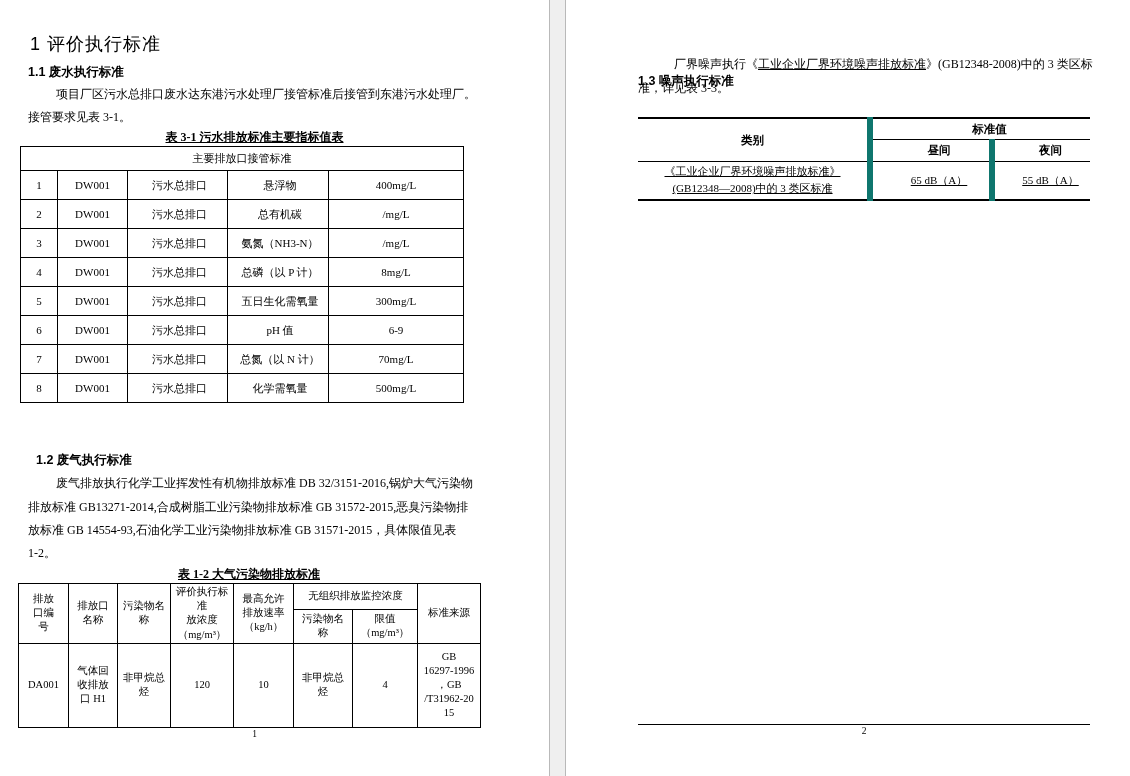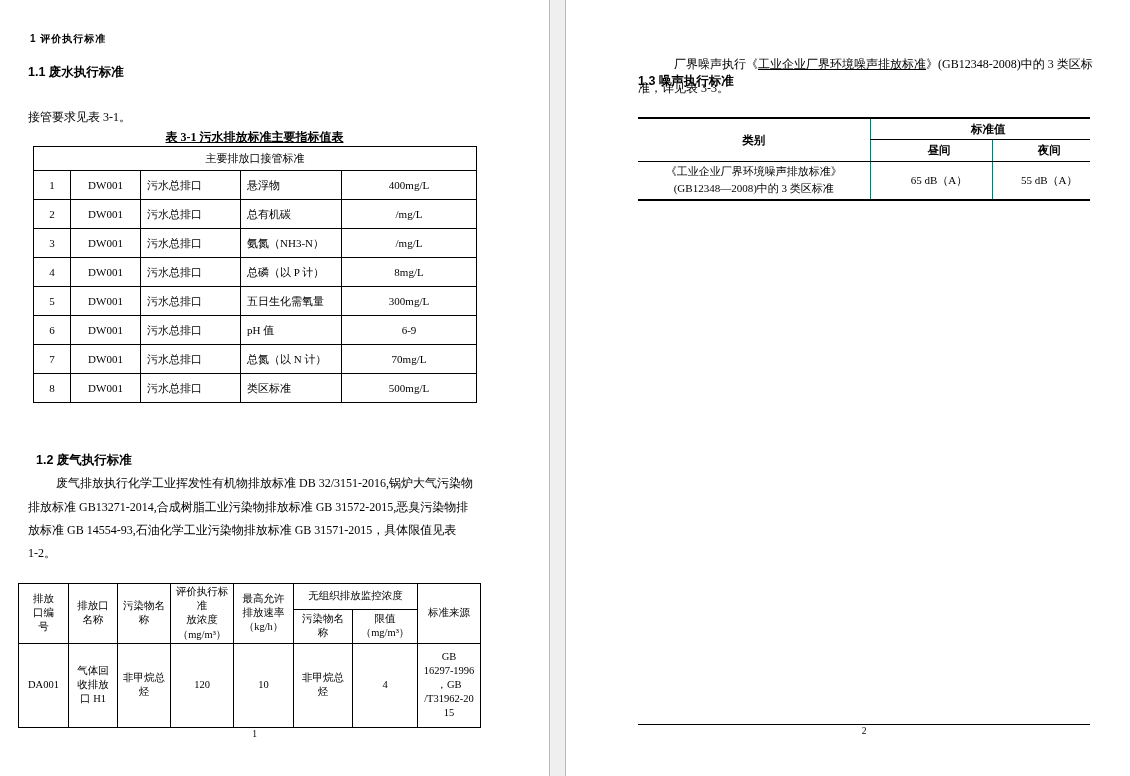--- a/index.html
+++ b/index.html
@@ -11,62 +11,63 @@
   .page{position:absolute;top:0;height:776px;background:#fff;}
   #page-left{left:0;width:549px;}
   #page-right{left:566px;width:564px;}
   .gutter{
     position:absolute;top:0;left:549px;width:15px;height:776px;
     background:#efefef;border-left:1px solid #b9b9b9;border-right:1px solid #b9b9b9;
   }
   .abs{position:absolute;}
   .h1{
     font-family:"Liberation Sans","DejaVu Sans",sans-serif;
-    font-weight:bold;font-size:10px;letter-spacing:1px;
+    font-weight:normal;font-size:18px;letter-spacing:1px;
   }
   .h2{
     font-family:"Liberation Sans","DejaVu Sans",sans-serif;
     font-weight:bold;font-size:12.5px;
   }
   .body-line{font-size:12px;white-space:nowrap;}
   .tbl-title{
     font-weight:bold;font-size:12px;text-align:center;
     text-decoration:underline;
   }
   table{border-collapse:collapse;table-layout:fixed;}
   td{
     font-size:11px;text-align:center;vertical-align:middle;
     white-space:pre-line;padding:1px 2px;overflow:hidden;
   }
   .t31 td{border:1px solid #000;}
-  .t31 .left{text-align:left;padding-left:6px;}
+  .t31 .left{text-align:center;padding-left:6px;}
   .t12 td{border:1px solid #000;font-size:10.5px;line-height:1.35;}
   .t13{border-top:2px solid #000;border-bottom:2px solid #000;}
   .t13 td{border:0;font-size:11px;line-height:1.6;}
   .t13 td.bold{font-weight:bold;font-size:11.5px;}
-  .t13 .bl{border-left:1px solid #0f766e;padding-left:18px;}
+  .t13 .bl{border-left:6px solid #0f766e;padding-left:18px;}
   .t13 .bb{border-bottom:1px solid #000;}
   .footer-line{border-top:1px solid #000;height:0;}
   .page-num{font-size:9.5px;text-align:center;}
   .u{text-decoration:underline;}
 </style>
 </head>
 <body>
 
 <div class="page" id="page-left">
 
   <div class="abs h1" style="left:30px;top:32px;">1  评价执行标准</div>
 
   <div class="abs h2" style="left:28px;top:64px;">1.1 废水执行标准</div>
 
+  <div class="abs body-line" style="left:56px;top:86px;">项目厂区污水总排口废水达东港污水处理厂接管标准后接管到东港污水处理厂。</div>
   <div class="abs body-line" style="left:28px;top:109px;">接管要求见表 3-1。</div>
 
   <div class="abs tbl-title" style="left:33px;top:129px;width:443px;">表 3-1  污水排放标准主要指标值表</div>
 
-  <table class="abs t31" style="left:33px;top:146px;width:443px;">
+  <table class="abs t31" style="left:20px;top:146px;width:443px;">
     <colgroup>
         <col style="width:37px">
         <col style="width:70px">
         <col style="width:100px">
         <col style="width:101px">
         <col style="width:135px">
       </colgroup>
     <tbody>
         <tr style="height:24px;">
       <td colspan="5">主要排放口接管标准</td>
@@ -117,33 +118,34 @@
       <td>7</td>
       <td>DW001</td>
       <td class="left">污水总排口</td>
       <td class="left">总氮（以 N 计）</td>
       <td>70mg/L</td>
     </tr>
     <tr style="height:29px;">
       <td>8</td>
       <td>DW001</td>
       <td class="left">污水总排口</td>
-      <td class="left">类区标准</td>
+      <td class="left">化学需氧量</td>
       <td>500mg/L</td>
     </tr>
   </tbody>
     </table>
 
   <div class="abs h2" style="left:36px;top:452px;">1.2 废气执行标准</div>
 
   <div class="abs body-line" style="left:56px;top:475px;">废气排放执行化学工业挥发性有机物排放标准 DB 32/3151-2016,锅炉大气污染物</div>
   <div class="abs body-line" style="left:28px;top:499px;">排放标准 GB13271-2014,合成树脂工业污染物排放标准 GB 31572-2015,恶臭污染物排</div>
   <div class="abs body-line" style="left:28px;top:522px;">放标准 GB 14554-93,石油化学工业污染物排放标准 GB 31571-2015，具体限值见表</div>
   <div class="abs body-line" style="left:28px;top:545px;">1-2。</div>
 
+  <div class="abs tbl-title" style="left:18px;top:566px;width:462px;">表 1-2 大气污染物排放标准</div>
 
   <table class="abs t12" style="left:18px;top:583px;width:462px;">
     <colgroup>
         <col style="width:50px">
         <col style="width:49px">
         <col style="width:53px">
         <col style="width:63px">
         <col style="width:60px">
         <col style="width:59px">
         <col style="width:65px">
@@ -216,21 +218,21 @@
       </colgroup>
     <tbody>
         <tr style="height:19px;">
       <td rowspan="2" class="bold bb">类别</td>
       <td colspan="2" class="bold bl bb">标准值</td>
     </tr>
     <tr style="height:21px;">
       <td class="bold bl bb">昼间</td>
       <td class="bold bl bb">夜间</td>
     </tr>
-    <tr style="height:38px;">
+    <tr style="height:38px;text-decoration:underline;">
       <td>《工业企业厂界环境噪声排放标准》
 (GB12348—2008)中的 3 类区标准</td>
       <td class="bl">65 dB（A）</td>
       <td class="bl">55 dB（A）</td>
     </tr>
   </tbody>
     </table>
 
   <div class="abs footer-line" style="left:72px;top:724px;width:452px;"></div>
   <div class="abs page-num" style="left:72px;top:726px;width:452px;">2</div>

